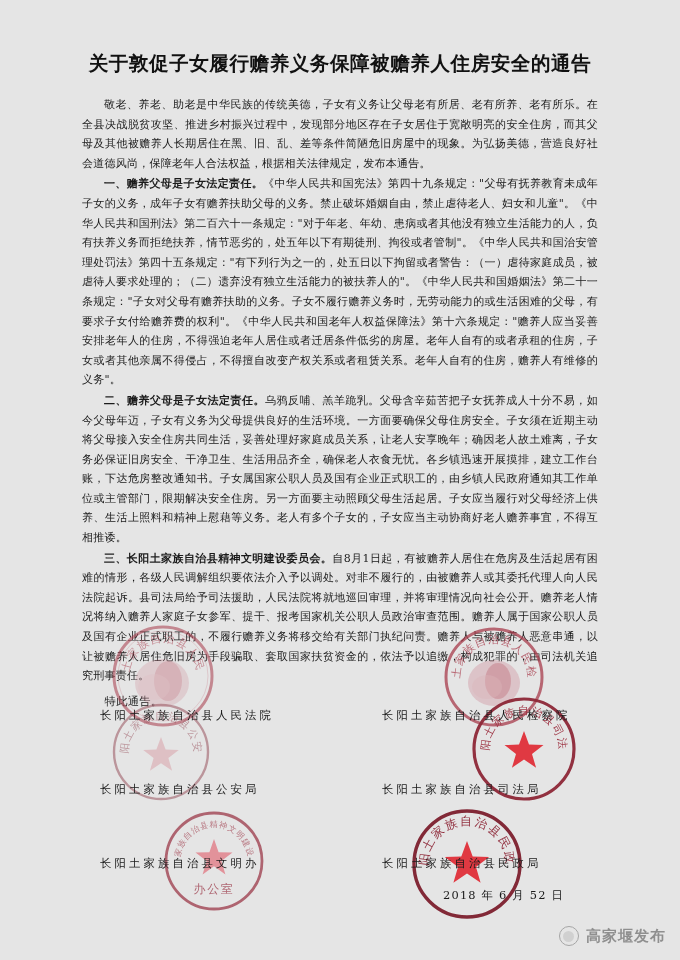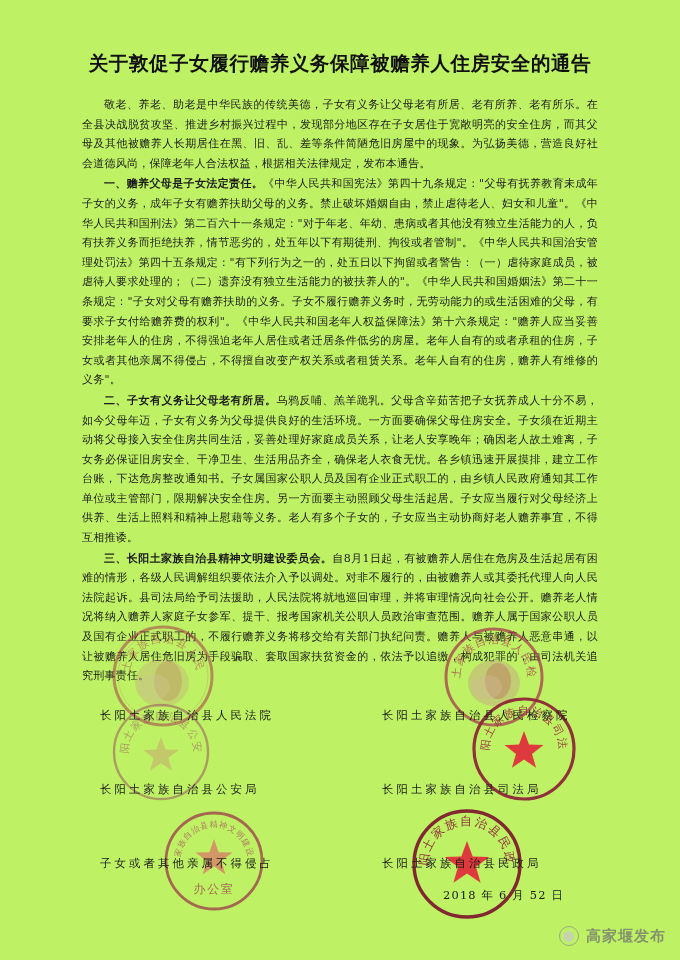--- a/index.html
+++ b/index.html
@@ -13,21 +13,21 @@
     height: 960px;
     position: relative;
     overflow: hidden;
     font-family: "DejaVu Serif", "Liberation Serif", serif;
     color: #1a1a1a;
   }
 
   #page {
     position: absolute;
     inset: 0;
-    background: #bef264;
+    background: #e5e5e5;
   }
 
   
   .doc-title {
     position: absolute;
     top: 50px;
     left: 0;
     width: 680px;
     text-align: center;
     font-size: 19.5px;
@@ -165,27 +165,28 @@
 
     <p class="para">
       <span>敬老、养老、助老是中华民族的传统美德，子女有义务让父母老有所居、老有所养、老有所乐。在全县决战脱贫攻坚、推进乡村振兴过程中，发现部分地区存在子女居住于宽敞明亮的安全住房，而其父母及其他被赡养人长期居住在黑、旧、乱、差等条件简陋危旧房屋中的现象。为弘扬美德，营造良好社会道德风尚，保障老年人合法权益，根据相关法律规定，发布本通告。</span>
     </p>
 
     <p class="para">
       <span class="lead">一、赡养父母是子女法定责任。</span><span>《中华人民共和国宪法》第四十九条规定："父母有抚养教育未成年子女的义务，成年子女有赡养扶助父母的义务。禁止破坏婚姻自由，禁止虐待老人、妇女和儿童"。《中华人民共和国刑法》第二百六十一条规定："对于年老、年幼、患病或者其他没有独立生活能力的人，负有扶养义务而拒绝扶养，情节恶劣的，处五年以下有期徒刑、拘役或者管制"。《中华人民共和国治安管理处罚法》第四十五条规定："有下列行为之一的，处五日以下拘留或者警告：（一）虐待家庭成员，被虐待人要求处理的；（二）遗弃没有独立生活能力的被扶养人的"。《中华人民共和国婚姻法》第二十一条规定："子女对父母有赡养扶助的义务。子女不履行赡养义务时，无劳动能力的或生活困难的父母，有要求子女付给赡养费的权利"。《中华人民共和国老年人权益保障法》第十六条规定："赡养人应当妥善安排老年人的住房，不得强迫老年人居住或者迁居条件低劣的房屋。老年人自有的或者承租的住房，子女或者其他亲属不得侵占，不得擅自改变产权关系或者租赁关系。老年人自有的住房，赡养人有维修的义务"。</span>
     </p>
 
     <p class="para">
-      <span class="lead">二、子女有义务让父母老有所居。</span><span>乌鸦反哺、羔羊跪乳。父母含辛茹苦把子女抚养成人十分不易，如今父母年迈，子女有义务为父母提供良好的生活环境。一方面要确保父母住房安全。子女须在近期主动将父母接入安全住房共同生活，妥善处理好家庭成员关系，让老人安享晚年；确因老人故土难离，子女务必保证旧房安全、干净卫生、生活用品齐全，确保老人衣食无忧。各乡镇迅速开展摸排，建立工作台账，下达危房整改通知书。子女属国家公职人员及国有企业正式职工的，由乡镇人民政府通知其工作单位或主管部门，限期解决安全住房。另一方面要主动照顾父母生活起居。子女应当履行对父母经济上供养、生活上照料和精神上慰藉等义务。老人有多个子女的，子女应当主动协商好老人赡养事宜，不得互相推诿。</span>
+      <span class="lead">二、赡养父母是子女法定责任。</span><span>乌鸦反哺、羔羊跪乳。父母含辛茹苦把子女抚养成人十分不易，如今父母年迈，子女有义务为父母提供良好的生活环境。一方面要确保父母住房安全。子女须在近期主动将父母接入安全住房共同生活，妥善处理好家庭成员关系，让老人安享晚年；确因老人故土难离，子女务必保证旧房安全、干净卫生、生活用品齐全，确保老人衣食无忧。各乡镇迅速开展摸排，建立工作台账，下达危房整改通知书。子女属国家公职人员及国有企业正式职工的，由乡镇人民政府通知其工作单位或主管部门，限期解决安全住房。另一方面要主动照顾父母生活起居。子女应当履行对父母经济上供养、生活上照料和精神上慰藉等义务。老人有多个子女的，子女应当主动协商好老人赡养事宜，不得互相推诿。</span>
     </p>
 
     <p class="para">
       <span class="lead">三、长阳土家族自治县精神文明建设委员会。</span><span>自8月1日起，有被赡养人居住在危房及生活起居有困难的情形，各级人民调解组织要依法介入予以调处。对非不履行的，由被赡养人或其委托代理人向人民法院起诉。县司法局给予司法援助，人民法院将就地巡回审理，并将审理情况向社会公开。赡养老人情况将纳入赡养人家庭子女参军、提干、报考国家机关公职人员政治审查范围。赡养人属于国家公职人员及国有企业正式职工的，不履行赡养义务将移交给有关部门执纪问责。赡养人与被赡养人恶意串通，以让被赡养人居住危旧房为手段骗取、套取国家扶贫资金的，依法予以追缴，构成犯罪的，由司法机关追究刑事责任。</span>
     </p>
 
+    <p class="para-tail">特此通告。</p>
   </div>
 
   <div class="signblock">
 
     <div class="sign-row">
       <div class="sign-cell left">
         <svg class="stamp s-faint" style="left:10px; top:-32px;" width="106" height="106" viewBox="0 0 106 106">
           <defs>
               <path id="arc1" d="M 19,53 A 34,34 0 0 1 87,53"></path>
             </defs>
@@ -254,21 +255,21 @@
           <defs>
               <path id="arc5" d="M 18,52 A 34,34 0 0 1 86,52"></path>
             </defs>
           <circle cx="52" cy="52" r="48" fill="none" stroke="#9c3a4a" stroke-width="2.8"></circle>
           <text font-size="8.2" fill="#a8515f" font-family="'DejaVu Serif',serif" letter-spacing="0.8">
             <textPath href="#arc5" startOffset="50%" text-anchor="middle">长阳土家族自治县精神文明建设委员会</textPath>
           </text>
           <polygon points="52,30 56.6,43.2 70.5,43.6 59.4,52 63.4,65.4 52,57.3 40.6,65.4 44.6,52 33.5,43.6 47.4,43.2" fill="#e05a68" opacity=".8"></polygon>
           <text x="52" y="84" text-anchor="middle" font-size="12" fill="#9c3a4a" font-family="'DejaVu Serif',serif" letter-spacing="1.6">办公室</text>
         </svg>
-        <div class="sign-label">子女或者其他亲属不得侵占</div>
+        <div class="sign-label">长阳土家族自治县文明办</div>
       </div>
 
       <div class="sign-cell right">
         <svg class="stamp s-strong" style="left:28px; top:4px;" width="114" height="114" viewBox="0 0 114 114">
           <defs>
               <path id="arc6" d="M 18,57 A 39,39 0 0 1 96,57"></path>
             </defs>
           <circle cx="57" cy="57" r="53" fill="none" stroke="#7d1f2e" stroke-width="3.4"></circle>
           <text font-size="12" fill="#8e2838" font-family="'DejaVu Serif',serif" letter-spacing="2">
             <textPath href="#arc6" startOffset="50%" text-anchor="middle">长阳土家族自治县民政局</textPath>

